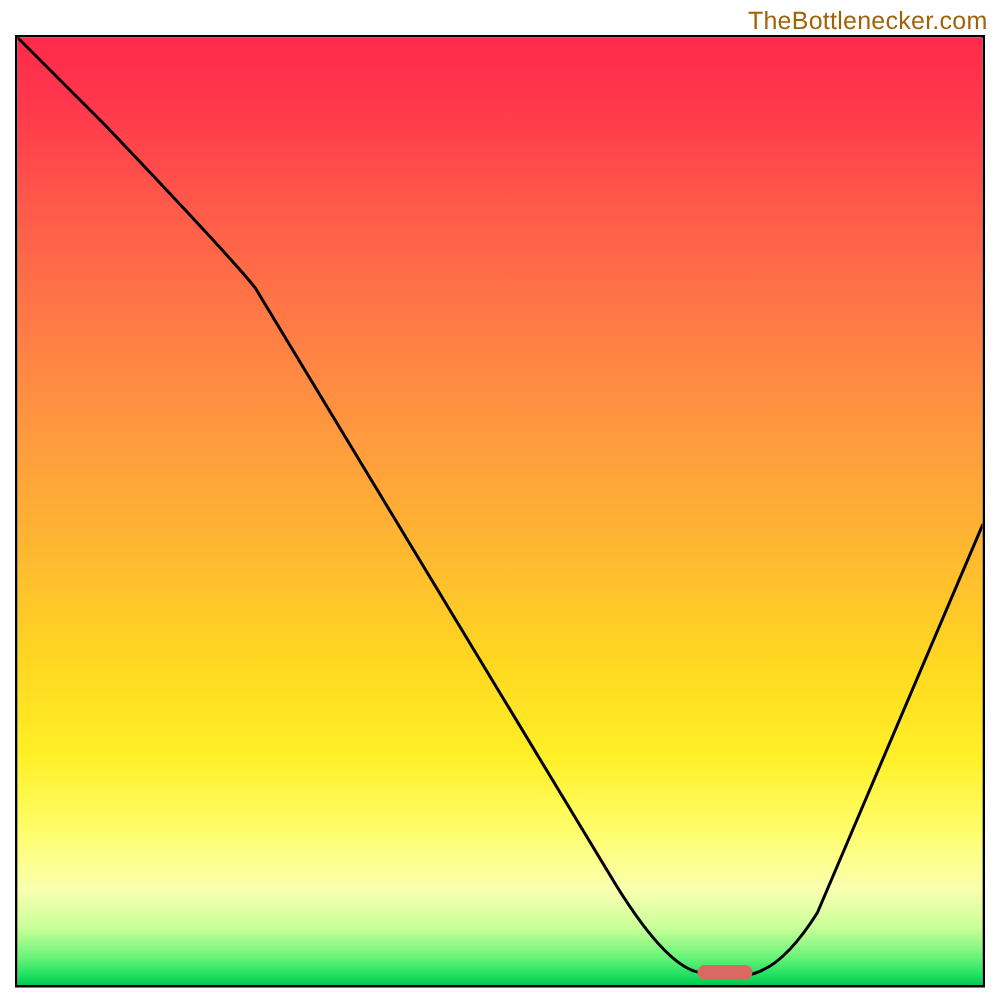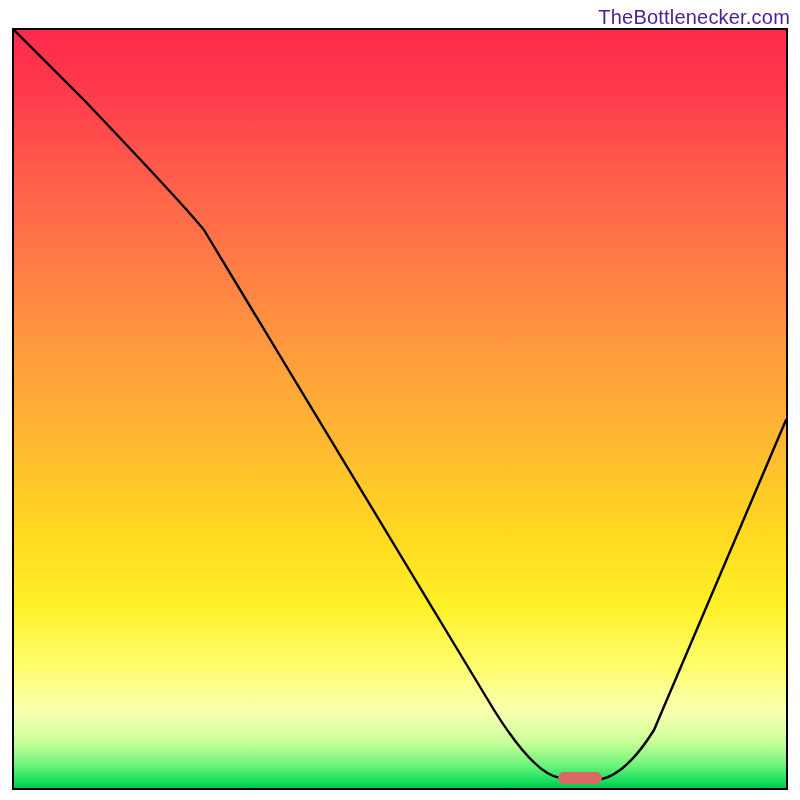--- a/index.html
+++ b/index.html
@@ -45,21 +45,21 @@
       #c8ff98 94%,
       #6cf47a 97%,
       #1de060 99%,
       #00c94e 100%
     );
   }
   .watermark {
     position: absolute;
     top: 6px;
     right: 10px;
-    color: #4c1d95;
+    color: #a16207;
     font-size: 20px;
     font-weight: 500;
     letter-spacing: 0.2px;
     user-select: none;
   }
   svg.curve {
     position: absolute;
     left: 0;
     top: 0;
     width: 100%;

